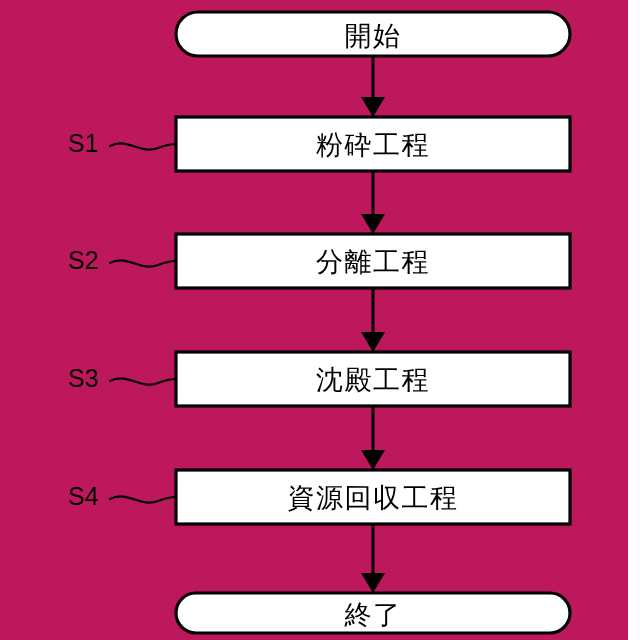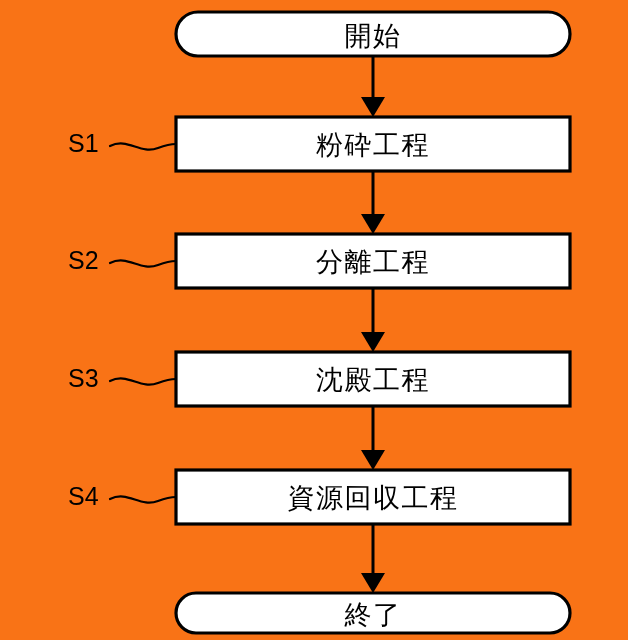--- a/index.html
+++ b/index.html
@@ -10,21 +10,21 @@
   body {
     width: 640px;
     height: 640px;
     font-family: "DejaVu Sans", "Liberation Sans", sans-serif;
     overflow: hidden;
   }
   #flowchart-root {
     position: relative;
     width: 628px;
     height: 640px;
-    background: #f97316;
+    background: #be185d;
   }
   svg.chart-surface {
     display: block;
     width: 640px;
     height: 640px;
   }
   .node-shape {
     fill: #ffffff;
     stroke: #000000;
     stroke-width: 3.2;

